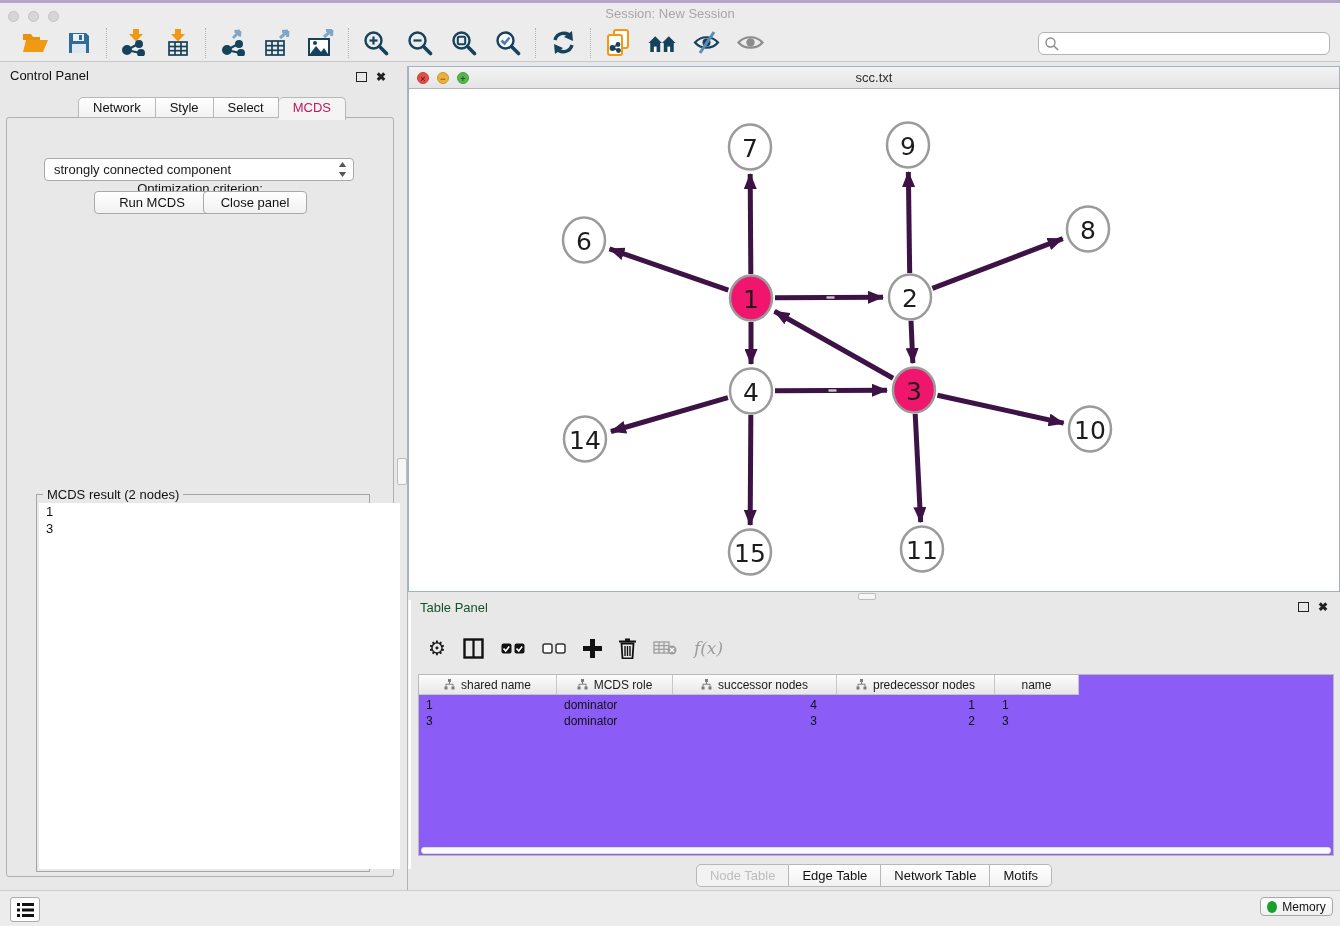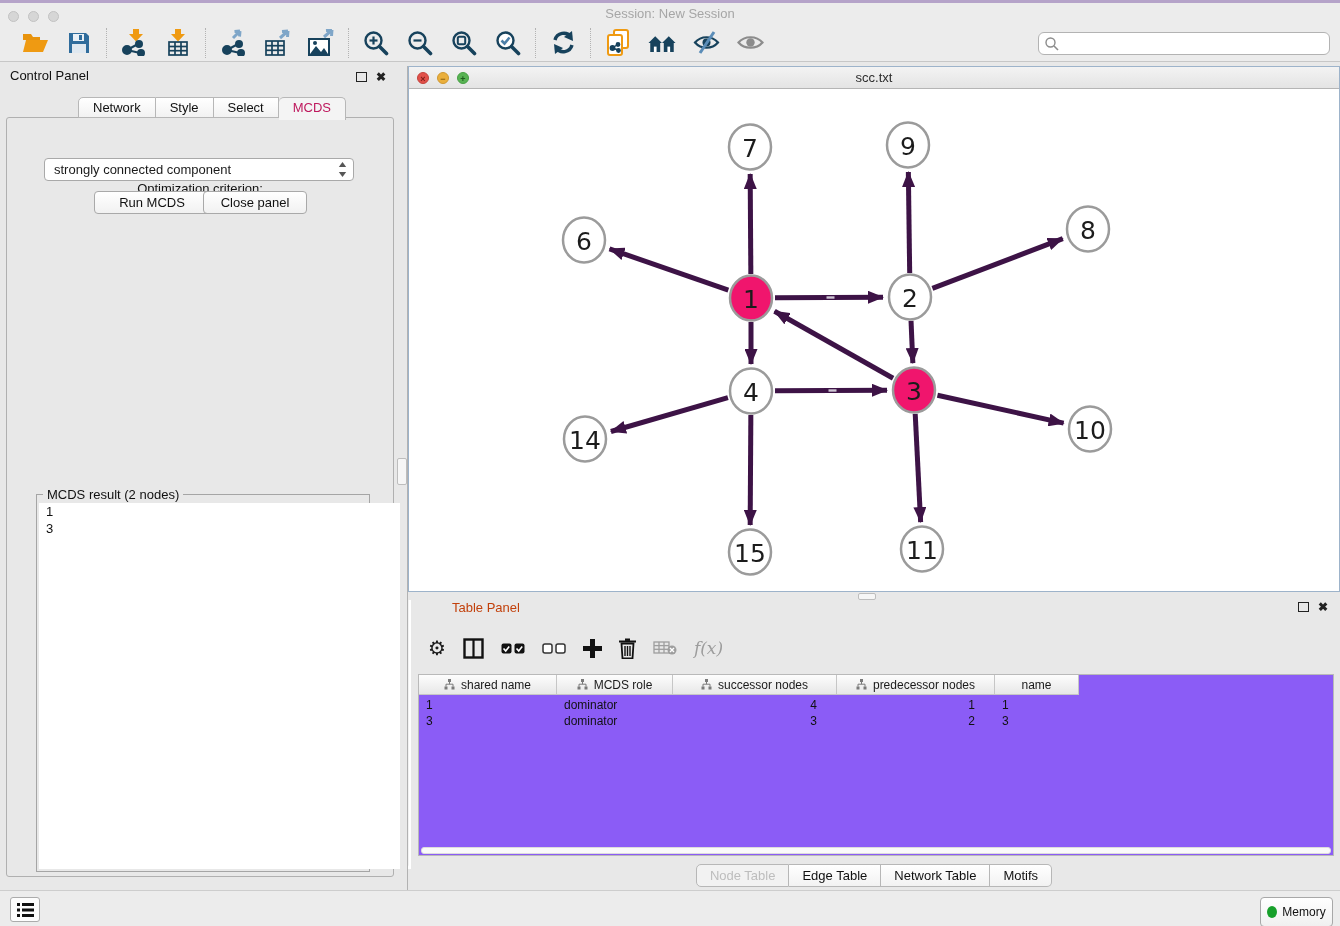--- a/index.html
+++ b/index.html
@@ -61,42 +61,42 @@
   .netwin { left:408px; top:66px; width:932px; height:526px; border:1px solid #9db3ca; background:#fff; }
   .netwin-title { position:absolute; left:0; top:0; width:100%; height:22px; background:linear-gradient(#f3f3f3,#e4e4e4); border-bottom:1px solid #b5b5b5; }
   .netwin-title .t { width:100%; text-align:center; line-height:22px; font-size:13px; color:#2d2d2d; }
   .tlight { position:absolute; top:5px; width:12px; height:12px; border-radius:50%; font-size:9px; font-weight:bold; text-align:center; line-height:12px; }
   .tl-red { left:8px; background:#e1514a; border:1px solid #c4423c; color:#7d1d18; }
   .tl-yellow { left:28px; background:#eaaf3c; border:1px solid #cf9832; color:#8a5f10; }
   .tl-green { left:48px; background:#58b353; border:1px solid #47a045; color:#1d5c1d; }
   #net-svg { position:absolute; left:0; top:22px; }
 
   
-  .tp-title { left:420px; top:600px; font-size:13px; color:#c2410c;margin-left:32px; }
+  .tp-title { left:420px; top:600px; font-size:13px; color:#14532d; }
   .tp-btns { left:1298px; top:602px; }
   .tp-toolbar { left:418px; top:630px; width:916px; height:36px; display:flex; align-items:center; gap:17px; padding-left:10px; }
   .tp-icon { display:flex; align-items:center; justify-content:center; height:26px; }
   .gear-glyph { font-size:20px; color:#1a1a1a; line-height:22px; }
   .fx-glyph { font-family:"DejaVu Serif",serif; font-style:italic; font-size:17px; color:#9c9c9c; }
   .table-box { left:418px; top:674px; width:916px; height:182px; background:#8b5cf6; border:1px solid #b9b9b9; }
   .thead { position:absolute; left:0; top:0; height:20px; display:flex; }
   .th { background:linear-gradient(#fdfdfd,#e7e7e7); border-right:1px solid #c6c6c6; border-bottom:1px solid #c6c6c6; display:flex; align-items:center; justify-content:center; gap:6px; font-size:12px; color:#1a1a1a; }
   .trow { position:absolute; left:0; height:16px; display:flex; }
   .td { font-size:12px; line-height:16px; color:#111; white-space:nowrap; overflow:hidden; }
   .hscroll { position:absolute; left:2px; top:172px; width:910px; height:7px; background:#fafafa; border:1px solid #dcdcdc; border-radius:3px; }
   .tp-tabs { left:408px; top:864px; width:932px; display:flex; justify-content:center; }
   .tp-tab { height:23px; line-height:22px; padding:0 13px; font-size:13px; background:linear-gradient(#ffffff,#f2f2f2); border:1px solid #b7b7b7; border-left-width:0; color:#111; border-radius:0; }
   .tp-tab:first-child { border-left-width:1px; border-top-left-radius:5px; border-bottom-left-radius:5px; }
   .tp-tab:last-child { border-top-right-radius:5px; border-bottom-right-radius:5px; }
   .tp-tab.sel { color:#bdbdbd; background:#f2f2f2; }
 
   
   .statusbar { left:0; top:890px; width:1340px; height:36px; background:#ececec; border-top:1px solid #cdcdcd; }
   .list-btn { left:10px; top:897px; width:30px; height:25px; background:#fdfdfd; border:1px solid #ababab; border-radius:3px; display:flex; align-items:center; justify-content:center; }
-  .mem-btn { left:1260px; top:897px; width:73px; height:30px; background:linear-gradient(#ffffff,#f0f0f0); border:1px solid #a8a8a8; border-radius:4px; display:flex; align-items:center; justify-content:center; gap:5px; font-size:12px; color:#111; }
+  .mem-btn { left:1260px; top:897px; width:73px; height:19px; background:linear-gradient(#ffffff,#f0f0f0); border:1px solid #a8a8a8; border-radius:4px; display:flex; align-items:center; justify-content:center; gap:5px; font-size:12px; color:#111; }
   .mem-dot { width:10px; height:12px; border-radius:50%; background:#17a02b; }
 </style>
 </head>
 <body>
 
 <div class="abs desktop-edge"></div>
 <div class="abs titlebar">
   <div style="position:absolute;left:8px;top:5px;">
     <span class="tl-dot"></span><span class="tl-dot"></span><span class="tl-dot"></span>
   </div>

